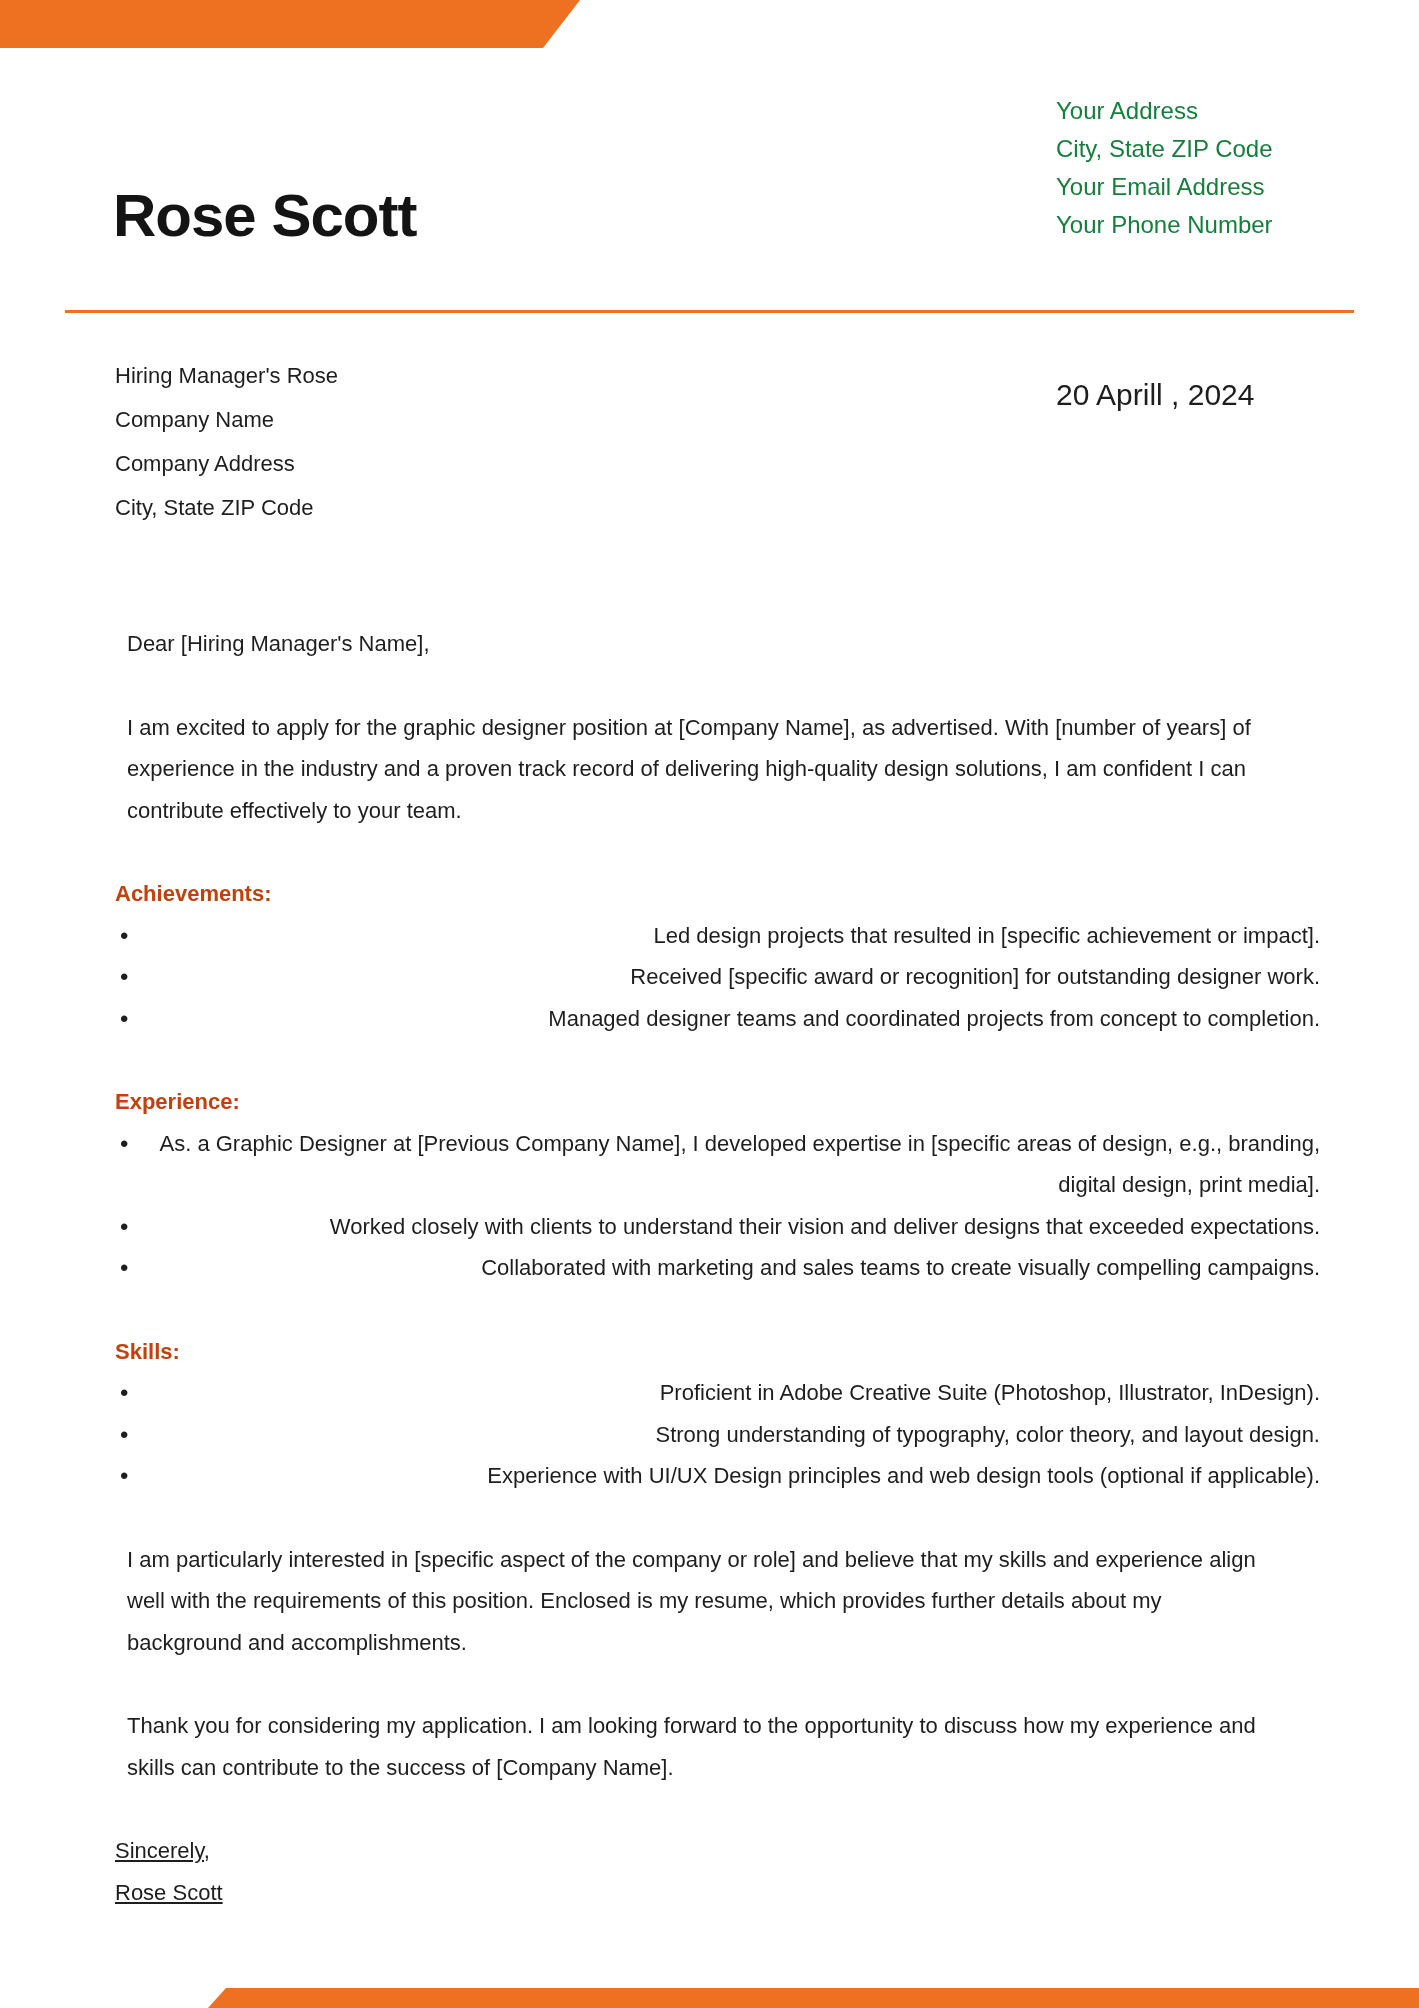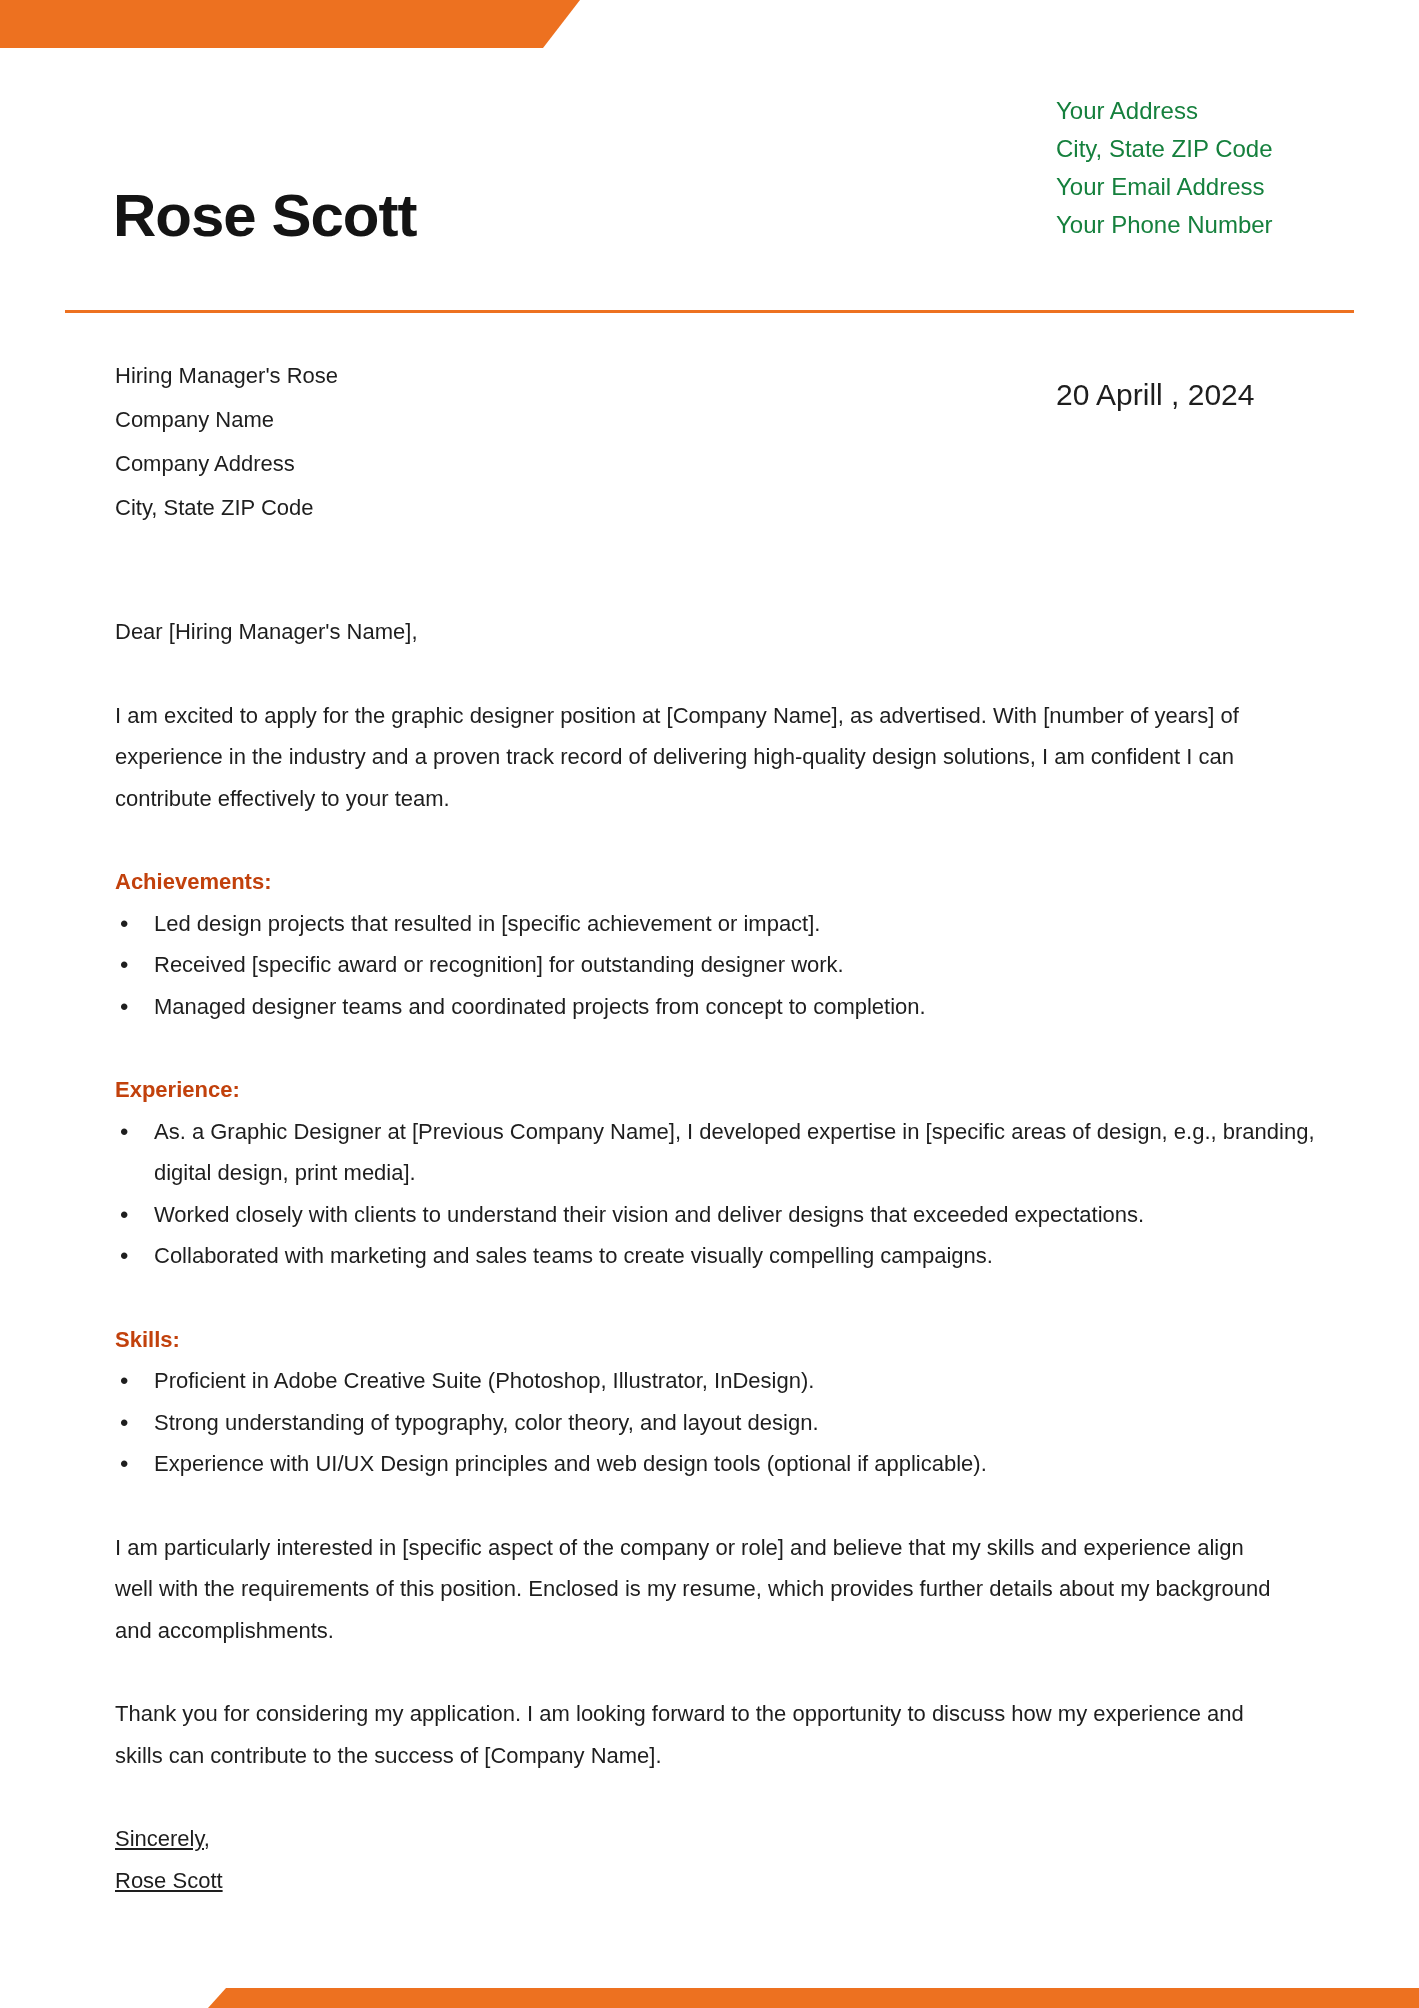--- a/index.html
+++ b/index.html
@@ -72,31 +72,32 @@
   }
 
   
   .letter {
     position: absolute;
     left: 115px; top: 611px;
     width: 1165px;
     font-size: 22px;
     line-height: 41.5px;
   }
-  .letter p { margin: 0; }
+  .letter p { margin: 12px; }
   .letter .gap { margin-top: 42px; }
   .section-heading {
     font-weight: bold;
     color: #c2410c;
     margin-top: 42px;
   }
   .letter ul {
     list-style: none;
     margin: 0; padding: 0;
     width: 1205px;
+    text-align: right;
   }
   .letter li {
     position: relative;
     padding-left: 39px;
   }
   .letter li::before {
     content: "\2022";
     position: absolute;
     left: 5px;
     top: 0;

